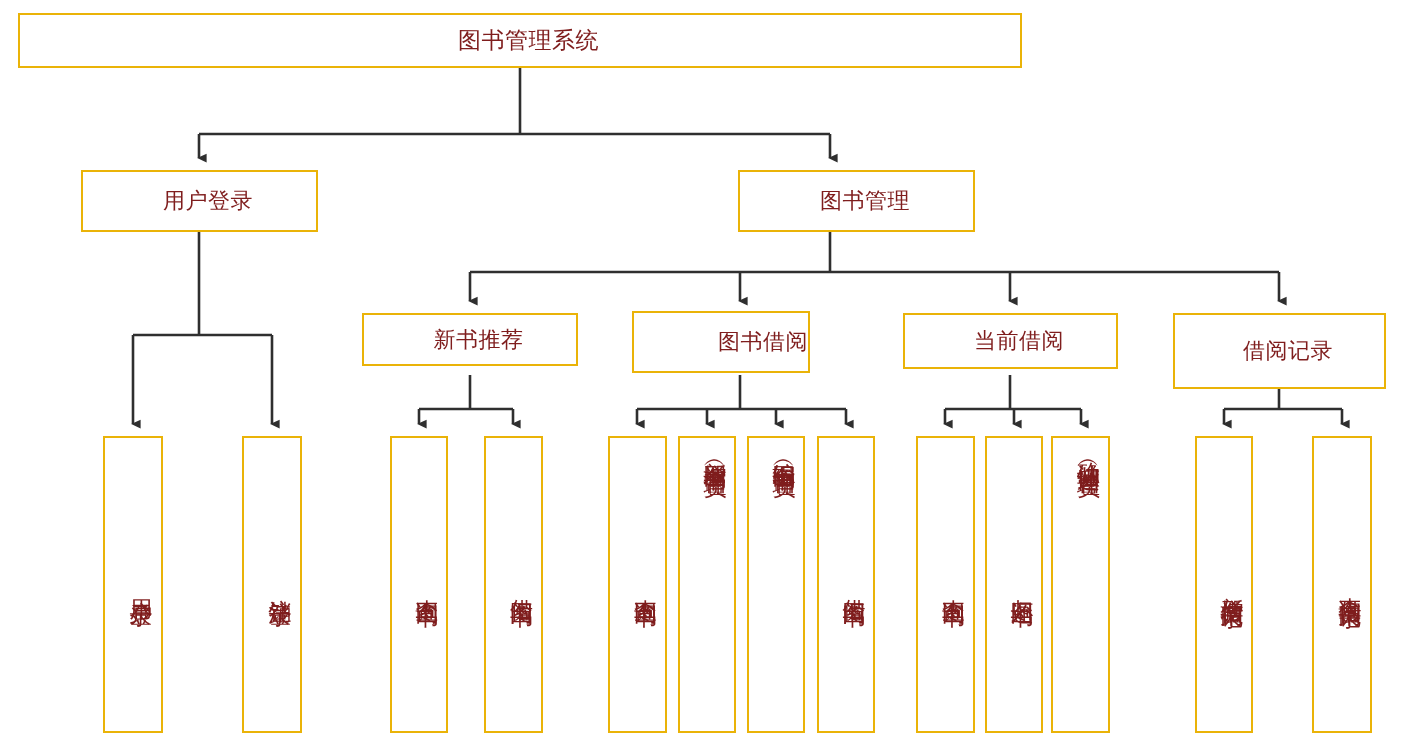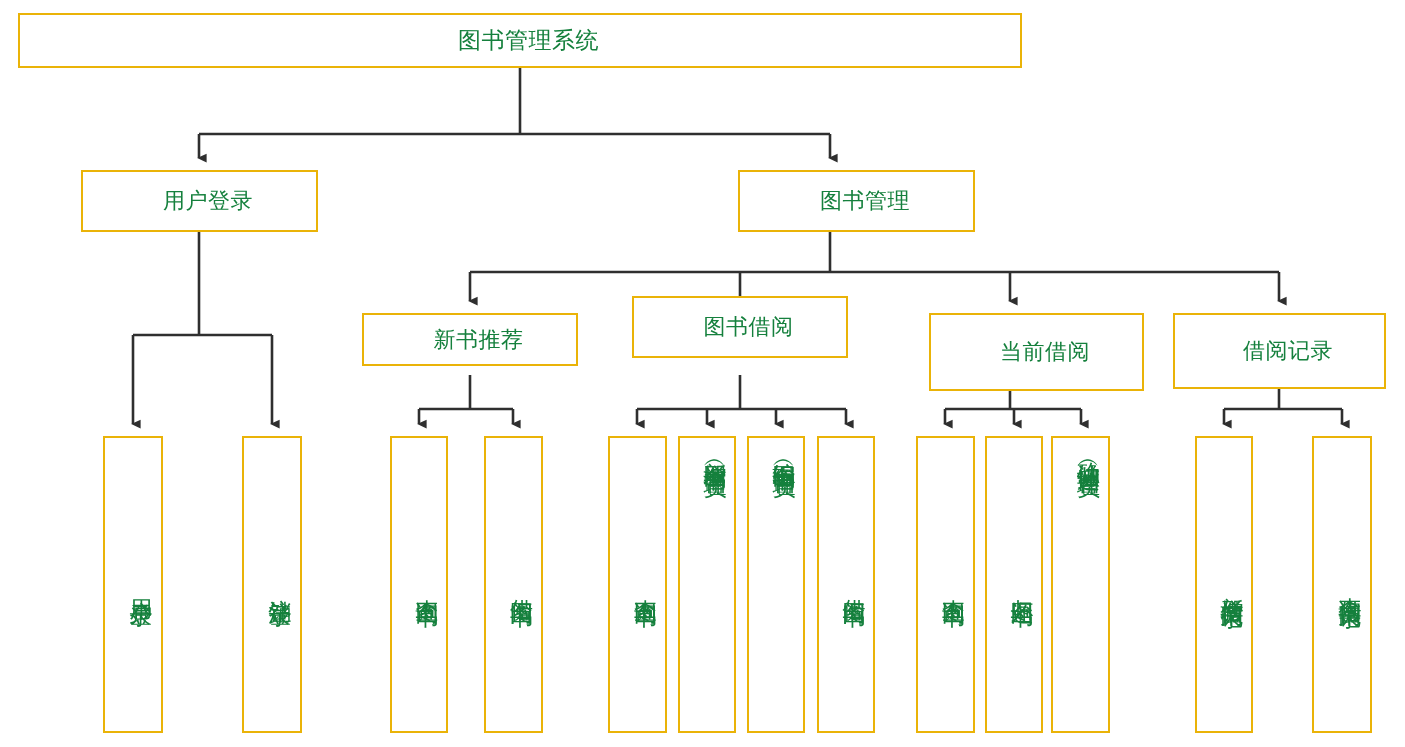--- a/index.html
+++ b/index.html
@@ -27,21 +27,21 @@
     pointer-events: none;
   }
   .node {
     position: absolute;
     box-sizing: border-box;
     background: #ffffff;
     border: 2px solid #eab308;
     display: flex;
     align-items: center;
     justify-content: center;
-    color: #15803d;
+    color: #7f1d1d;
     z-index: 2;
     padding-left: 17px;
   }
   .node-label {
     display: block;
     text-align: center;
     line-height: 1.25;
     letter-spacing: 0.5px;
   }
   .node.root {
@@ -140,24 +140,24 @@
       </div>
       <div class="node lvl2" style="left: 81px; top: 170px; width: 237px; height: 62px;">
         <span class="node-label">用户登录</span>
       </div>
       <div class="node lvl2" style="left: 711px; top: 170px; width: 237px; height: 62px; margin-left: 27px;">
         <span class="node-label">图书管理</span>
       </div>
       <div class="node lvl3" style="left: 362px; top: 313px; width: 216px; height: 53px;">
         <span class="node-label">新书推荐</span>
       </div>
-      <div class="node lvl3" style="left: 632px; top: 296px; width: 216px; height: 62px;">
+      <div class="node lvl3" style="left: 632px; top: 311px; width: 178px; height: 62px; justify-content: flex-end;">
         <span class="node-label">图书借阅</span>
       </div>
-      <div class="node lvl3" style="left: 929px; top: 313px; width: 215px; height: 78px;">
+      <div class="node lvl3" style="left: 903px; top: 313px; width: 215px; height: 56px;">
         <span class="node-label">当前借阅</span>
       </div>
       <div class="node lvl3" style="left: 1173px; top: 313px; width: 213px; height: 76px;">
         <span class="node-label">借阅记录</span>
       </div>
       <div class="node leaf center-v" style="left: 103px; top: 436px; width: 60px; height: 297px;">
         <span class="node-label">用户登录</span>
       </div>
       <div class="node leaf center-v" style="left: 242px; top: 436px; width: 60px; height: 297px;">
         <span class="node-label">注销登录</span>

